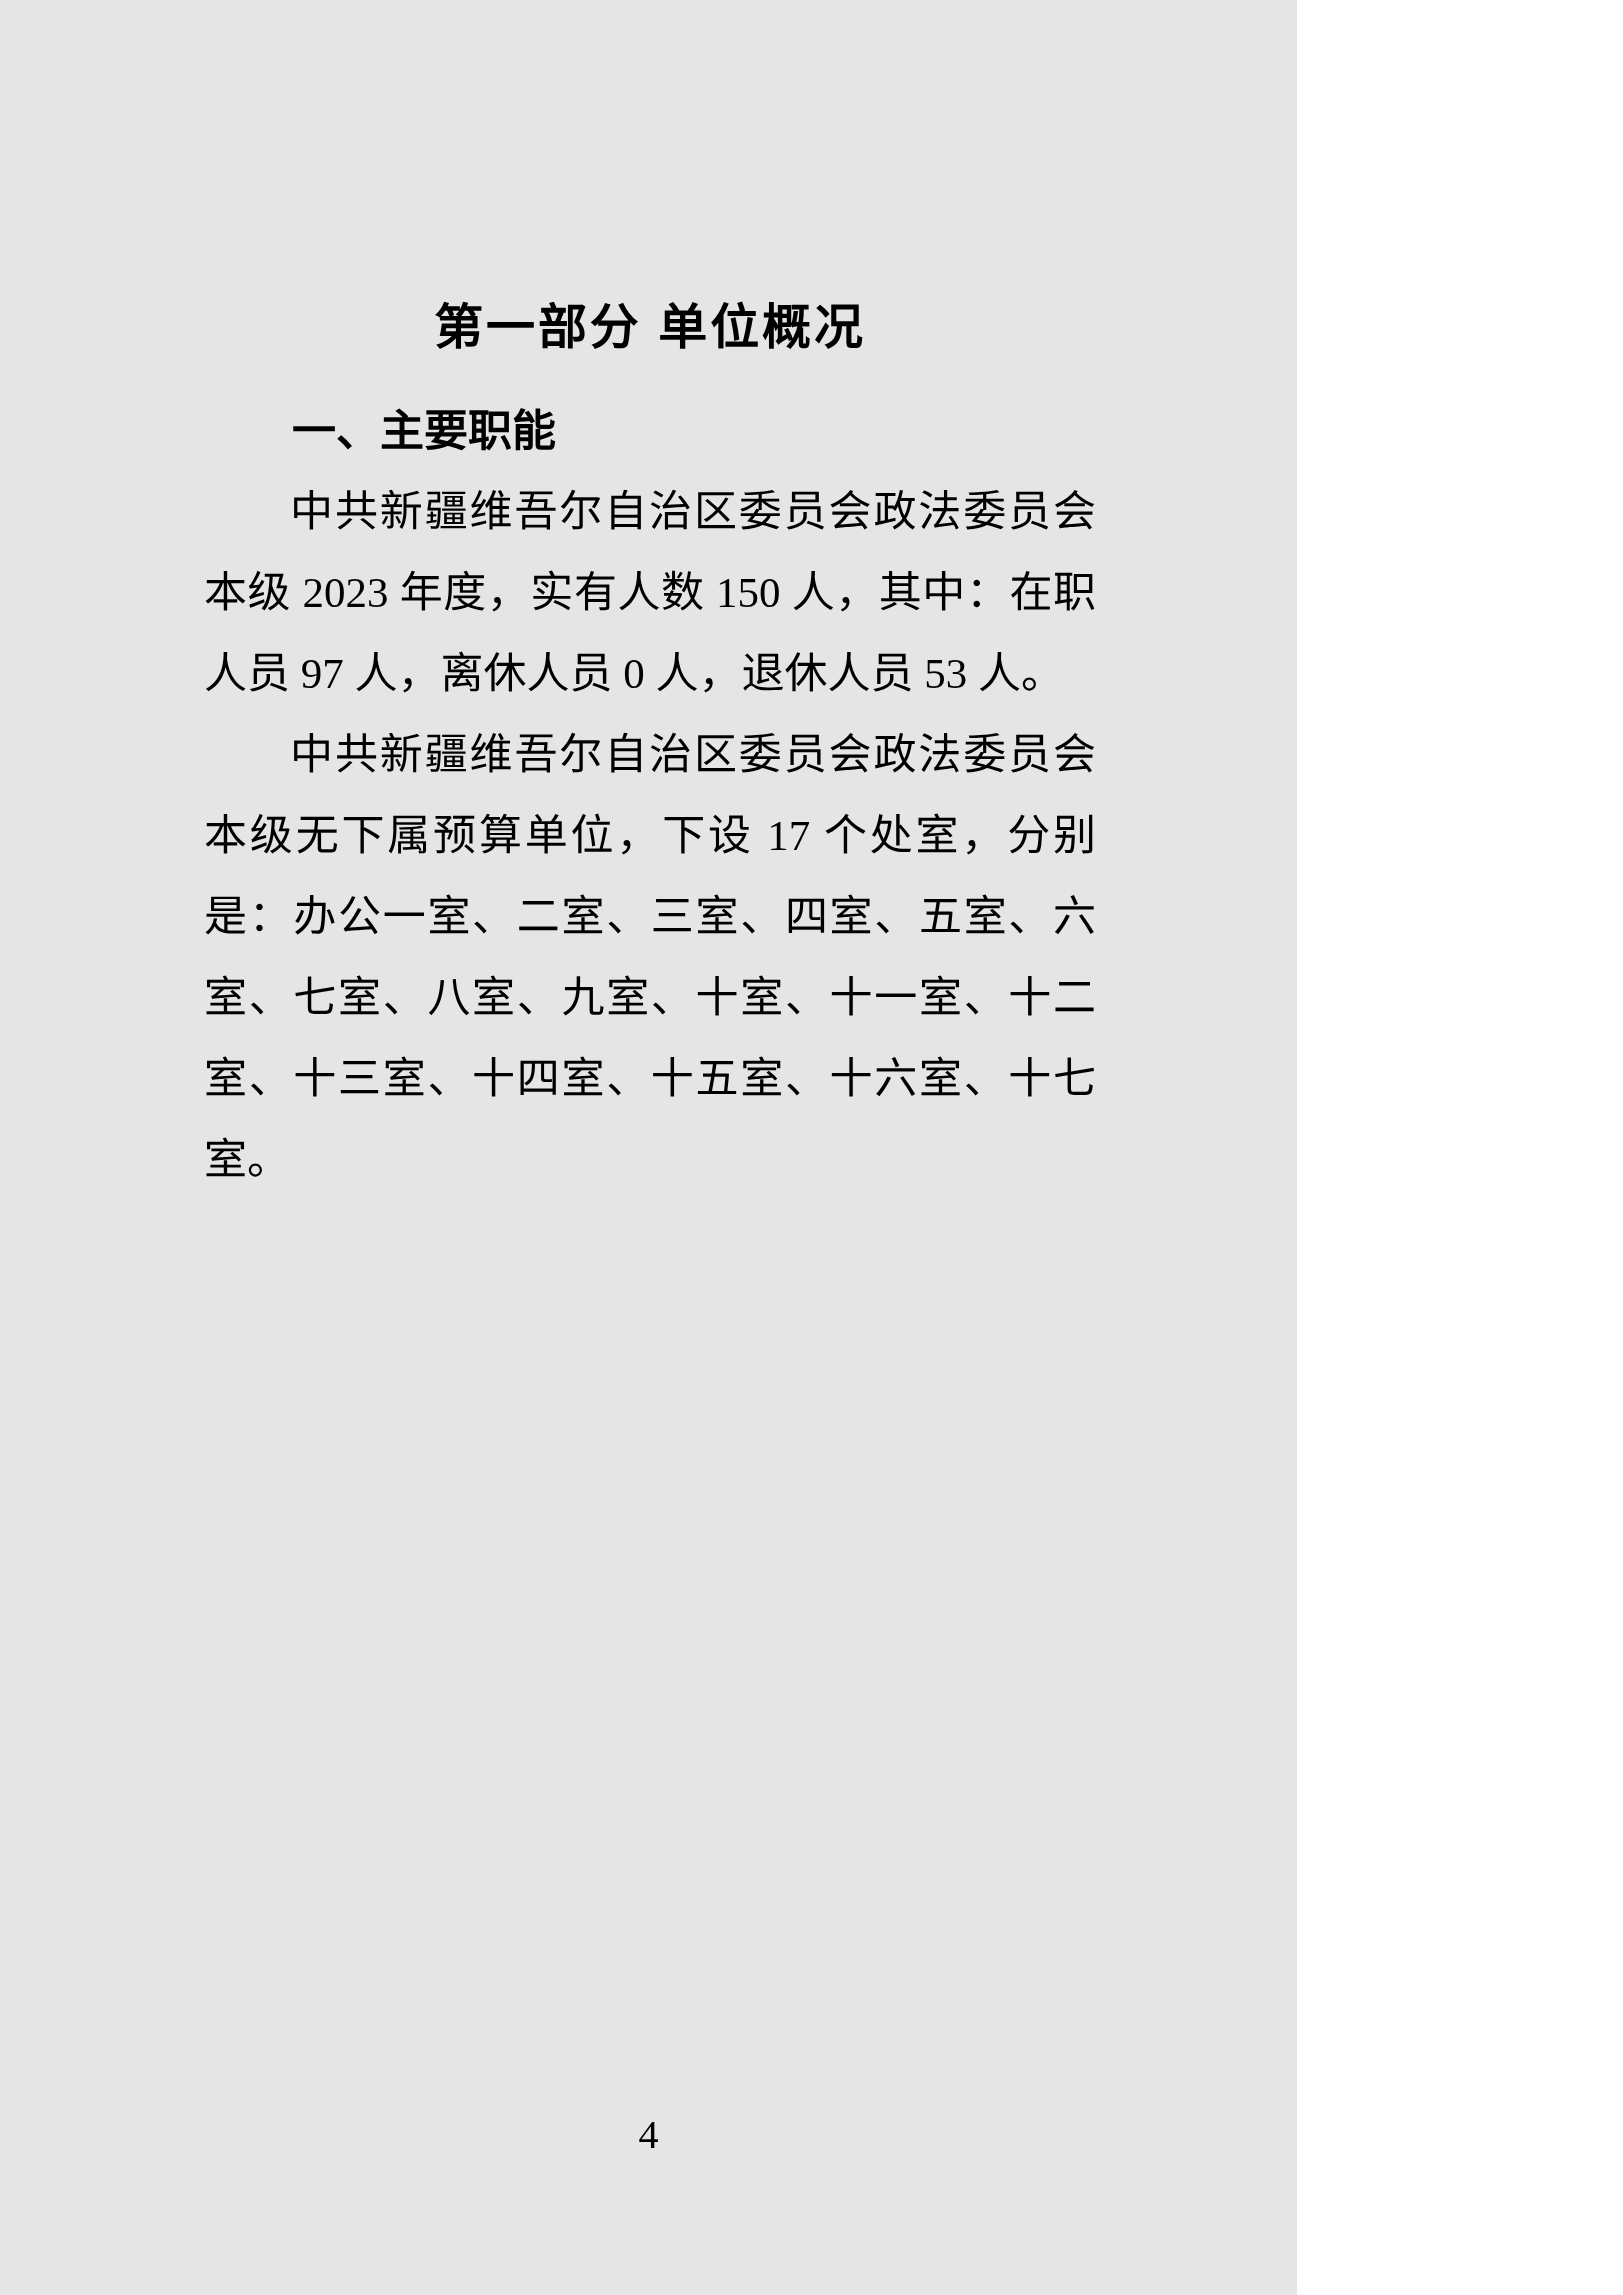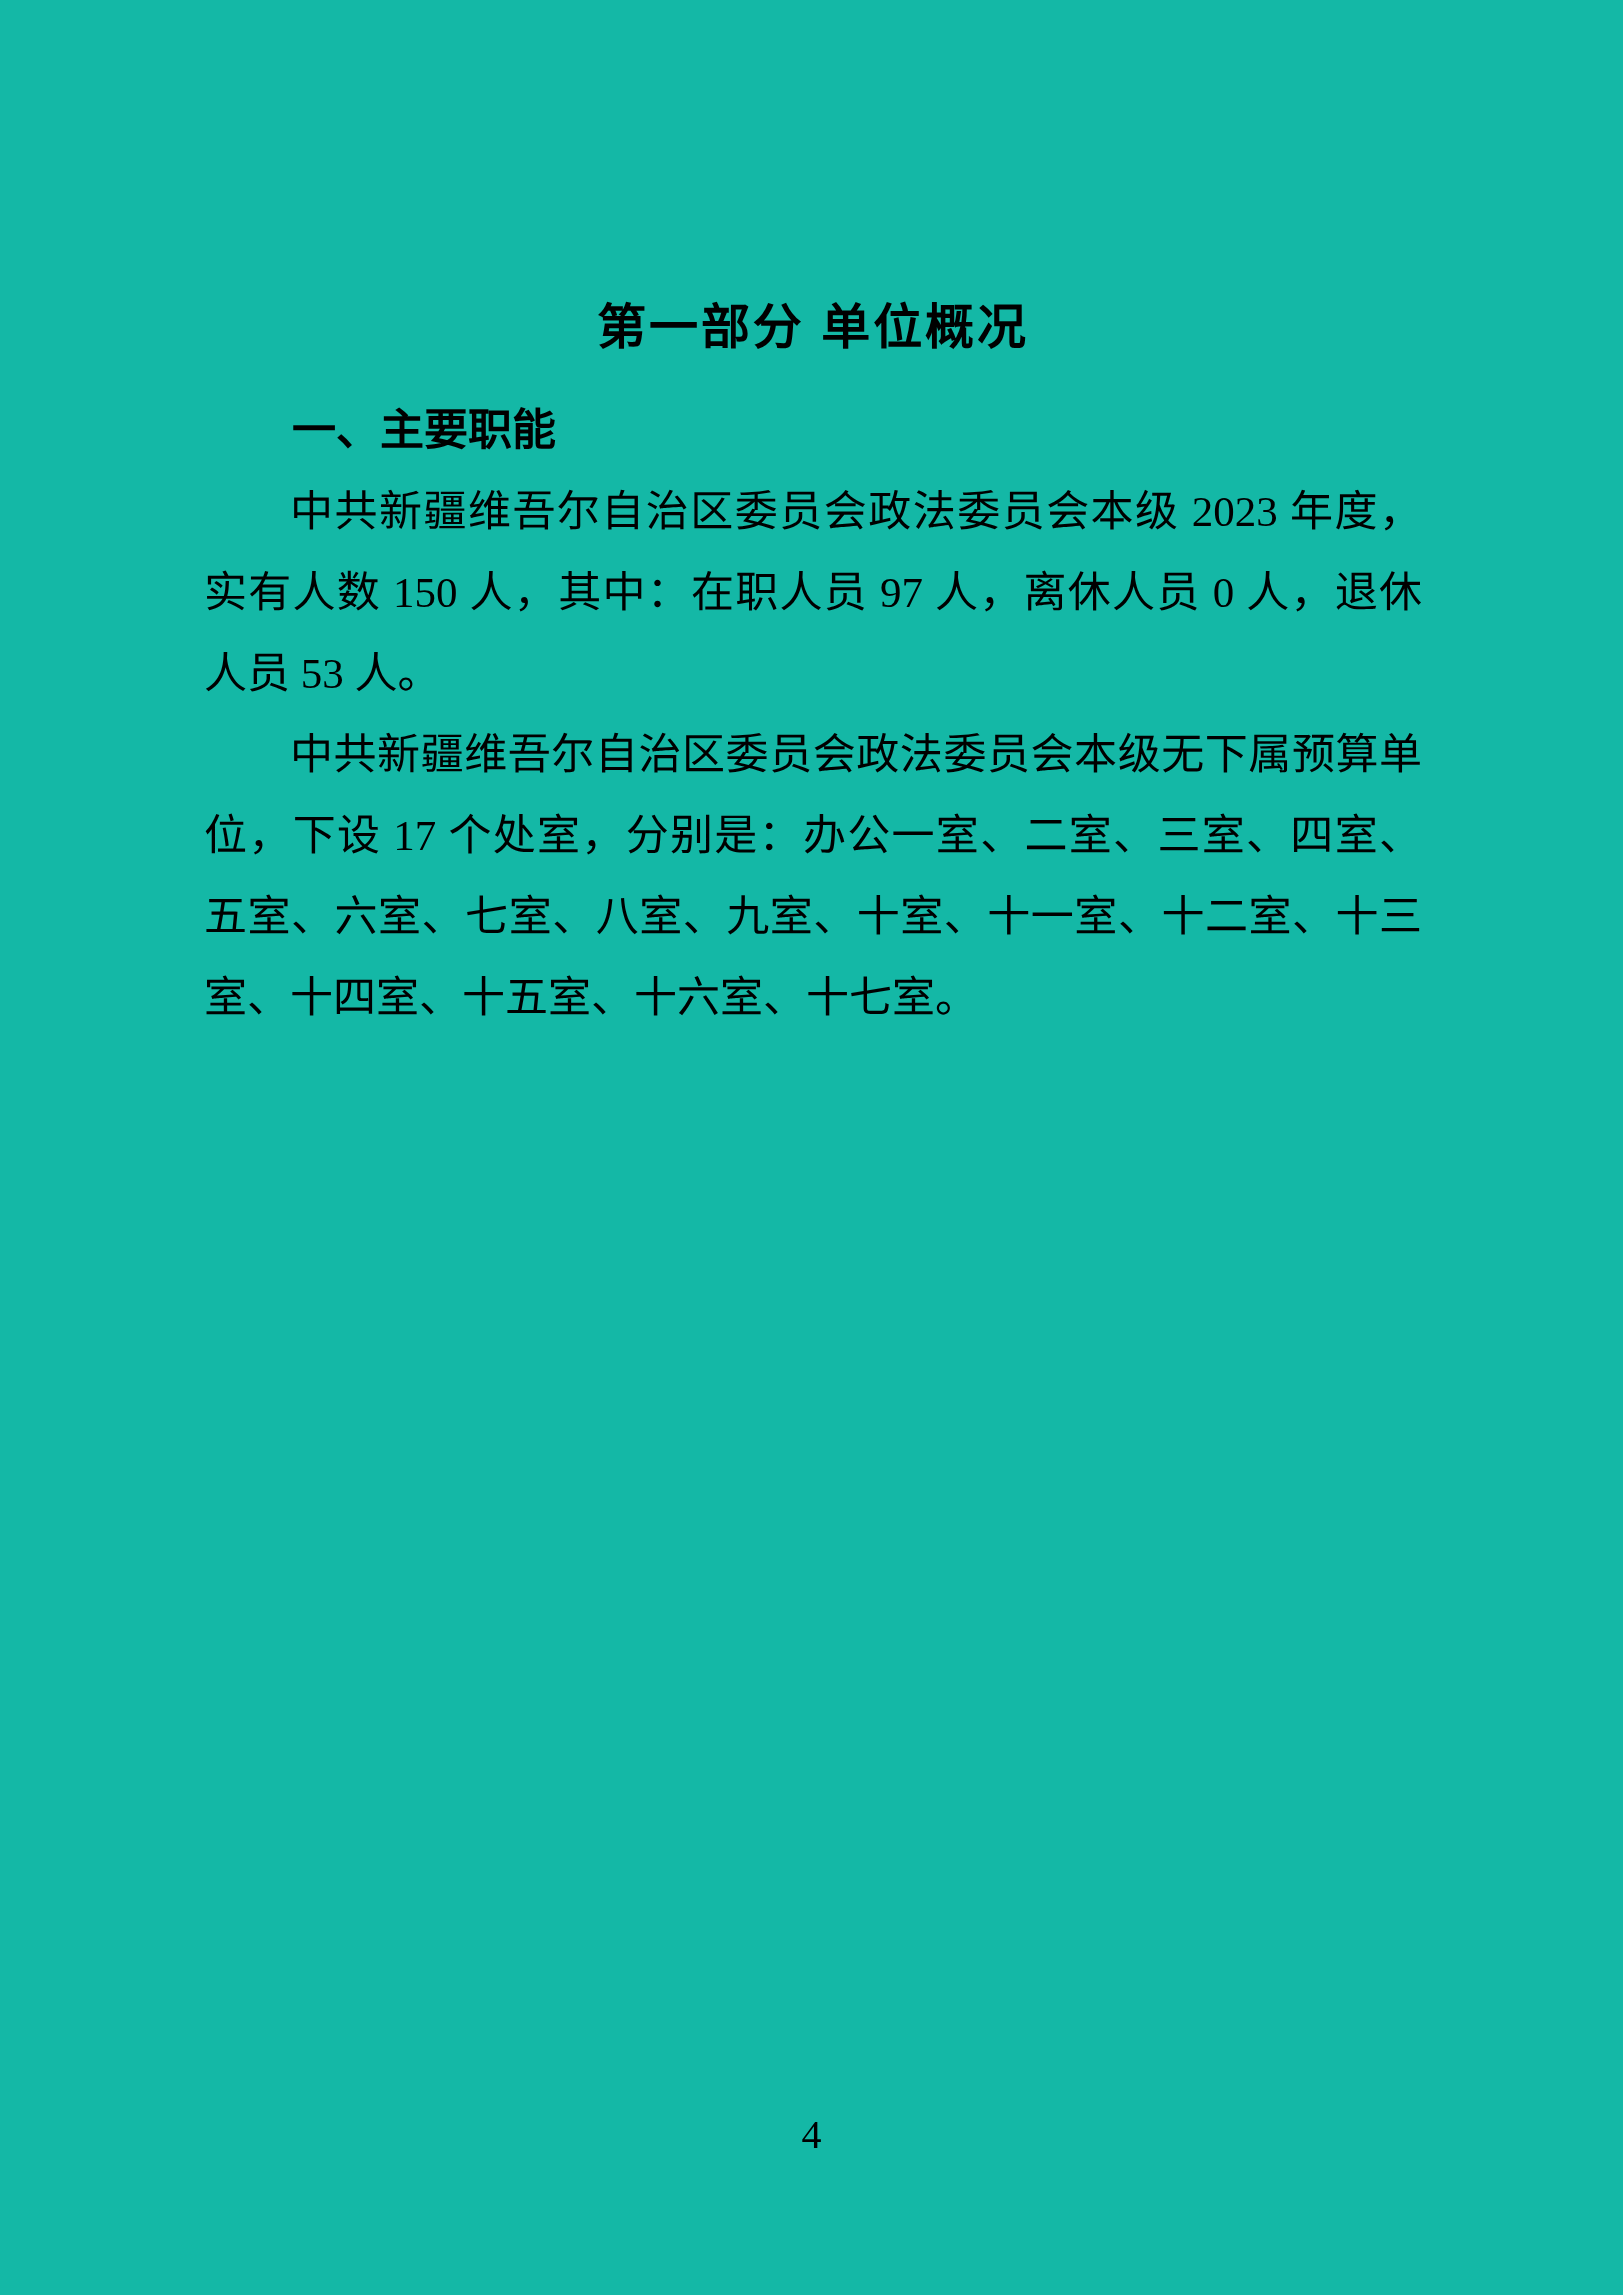--- a/index.html
+++ b/index.html
@@ -2,40 +2,40 @@
 <html lang="zh-CN" style="font-size:7.9px"><head>
 <meta charset="utf-8">
 <style>
   html, body {
     margin: 0;
     padding: 0;
     background: #ffffff;
   }
   .page {
     position: relative;
-    width: 1623px;
+    width: 1297px;
     height: 2295px;
-    background: #14b8a6;
+    background: #e5e5e5;
     color: #000000;
     overflow: hidden;
   }
   .content {
     padding: 292px 201px 0 204px;
   }
   .doc-title {
     font-family: "Liberation Sans", "DejaVu Sans", sans-serif;
     font-weight: 700;
     font-size: 49px;
     line-height: 71px;
     text-align: center;
     letter-spacing: 2.9px;
     margin: 0 0 27px 0;
   }
   .section-heading {
-    font-family: Liberation Serif, serif;
+    font-family: Liberation Sans, sans-serif;
     font-weight: 700;
     font-size: 44px;
     line-height: 81px;
     text-indent: 2em;
     margin: 0;
   }
   .body-paragraph {
     font-family: "Liberation Serif", "DejaVu Serif", serif;
     font-size: 43px;
     line-height: 81px;

